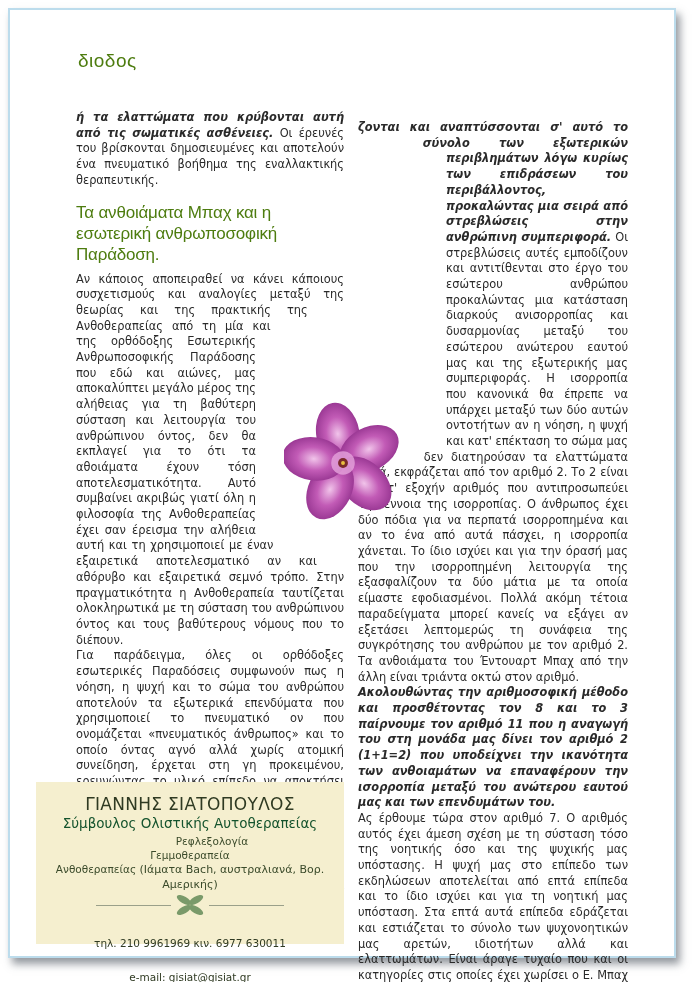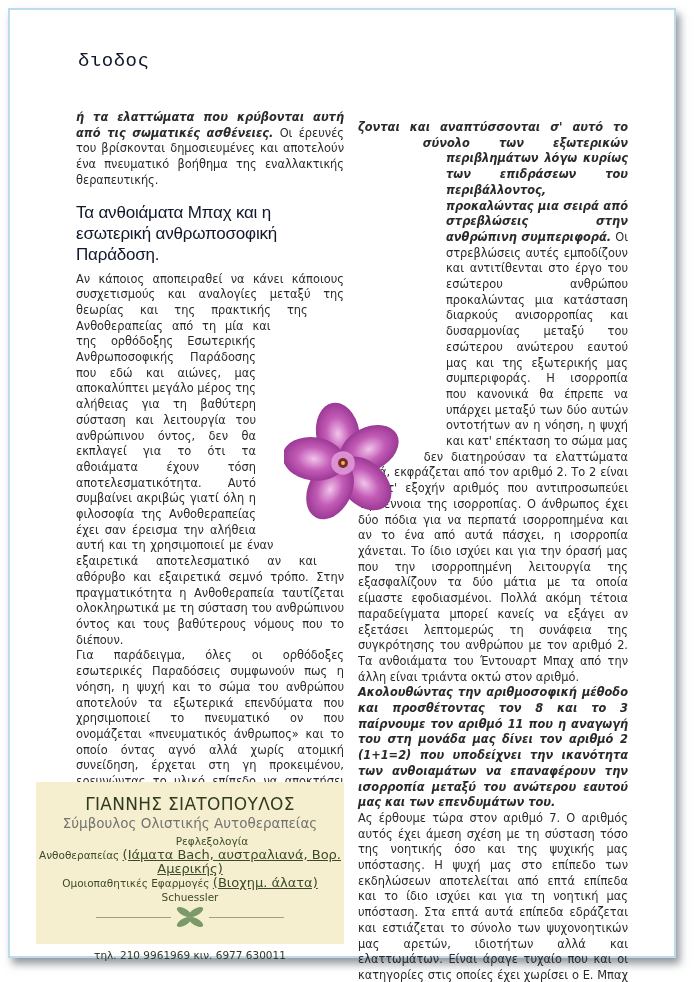--- a/index.html
+++ b/index.html
@@ -6,47 +6,47 @@
   body {
     width: 694px; height: 982px; background: #ffffff; position: relative; overflow: hidden;
     font-family: "DejaVu Sans", sans-serif; color: #2a2a2a;
   }
   .page {
     position: absolute; left: 8px; top: 8px; width: 664px; height: 946px;
     background: #ffffff; border: 2px solid #bcdcec;
     box-shadow: 4px 6px 8px rgba(60,70,80,0.55);
   }
   .logo {
-    position: absolute; left: 68px; top: 40px; font-family: Liberation Mono, monospace;
-    font-size: 19px; color: #0f172a; letter-spacing: 0.5px;
+    position: absolute; left: 68px; top: 40px; font-family: Liberation Sans, sans-serif;
+    font-size: 19px; color: #4d7c0f; letter-spacing: 0.5px;
   }
   .col { position: absolute; font-size: 11.4px; line-height: 15.7px; text-align: justify; }
   .col-left { left: 66px; top: 100px; width: 268px; }
   .col-right { left: 348px; top: 110px; width: 270px; }
   .col p { margin: 0; }
   .bi { font-weight: bold; font-style: italic; }
   .heading {
     font-family: "Liberation Sans Narrow", "Liberation Sans", sans-serif;
-    font-size: 17px; line-height: 21px; color: #0f172a; margin: 13px 0 7px 0 !important;
+    font-size: 17px; line-height: 21px; color: #4d7c0f; margin: 13px 0 7px 0 !important;
     text-align: left; letter-spacing: -0.2px;
   }
   .wrap-left { float: right; width: 88px; height: 150px; shape-outside: circle(50% at 90% 50%); }
   .wrap-right { float: left; width: 88px; height: 190px; margin-top: 0; shape-outside: circle(50% at 0% 40%); }
   .flower {
     position: absolute; left: 274px; top: 392px; width: 118px; height: 118px;
   }
   .ad {
     position: absolute; left: 26px; top: 772px; width: 308px; height: 162px;
     background: #f5efcf; text-align: center; color: #3f4d2e;
     font-family: "DejaVu Sans", sans-serif;
   }
   .ad .name { font-size: 17px; margin-top: 12px; letter-spacing: 0.3px; color: #2f3a22; }
-  .ad .role { font-size: 13.5px; margin-top: 1px; color: #737373; }
+  .ad .role { font-size: 13.5px; margin-top: 1px; color: #14532d; }
   .ad .svc { font-size: 10.5px; line-height: 14px; color: #3a4a2a; }
-  .ad .small { font-size: 13px; text-decoration: underline; }
+  .ad .small { font-size: 11px; }
   .ad .sep { position: relative; height: 22px; margin: 2px 0 2px 0; }
   .ad .sep .line { position: absolute; top: 11px; height: 1px; background: #9aa08a; width: 75px; }
   .ad .sep .l { left: 60px; } .ad .sep .r { right: 60px; }
   .ad .contact { font-size: 10.5px; line-height: 14px; color: #2f3a22; margin-top: 20px; }
 </style>
 </head>
 <body>
 
 <div class="page">
   <div class="logo">
@@ -94,27 +94,25 @@
     </g>
   </svg>
 
   <div class="ad">
     <div class="name">ΓΙΑΝΝΗΣ ΣΙΑΤΟΠΟΥΛΟΣ</div>
     <div class="role">Σύμβουλος Ολιστικής Αυτοθεραπείας</div>
     <div class="svc" style="margin-top:3px;padding-left:44px;">
       <span>Ρεφλεξολογία</span>
     </div>
     <div class="svc">
+      <span>Γεμμοθεραπεία</span>
+    </div>
+    <div class="svc">
       <span>Ανθοθεραπείας</span>
       <span class="small">(Ιάματα Bach, αυστραλιανά, Βορ. Αμερικής)</span>
-    </div>
-    <div class="svc">
-      <span>Ομοιοπαθητικές Εφαρμογές</span>
-      <span class="small">(Βιοχημ. άλατα)</span>
-      <span>Schuessler</span>
     </div>
     <div class="sep">
       <div class="line l"></div>
       <svg width="30" height="22" viewBox="0 0 30 22" style="position:absolute;left:139px;top:0;">
         <ellipse cx="9" cy="6" rx="8" ry="3.5" fill="#7a9a6a" transform="rotate(30 9 6)"></ellipse>
         <ellipse cx="21" cy="6" rx="8" ry="3.5" fill="#7a9a6a" transform="rotate(-30 21 6)"></ellipse>
         <ellipse cx="9" cy="16" rx="8" ry="3.5" fill="#7a9a6a" transform="rotate(-30 9 16)"></ellipse>
         <ellipse cx="21" cy="16" rx="8" ry="3.5" fill="#7a9a6a" transform="rotate(30 21 16)"></ellipse>
       </svg>
       <div class="line r"></div>

